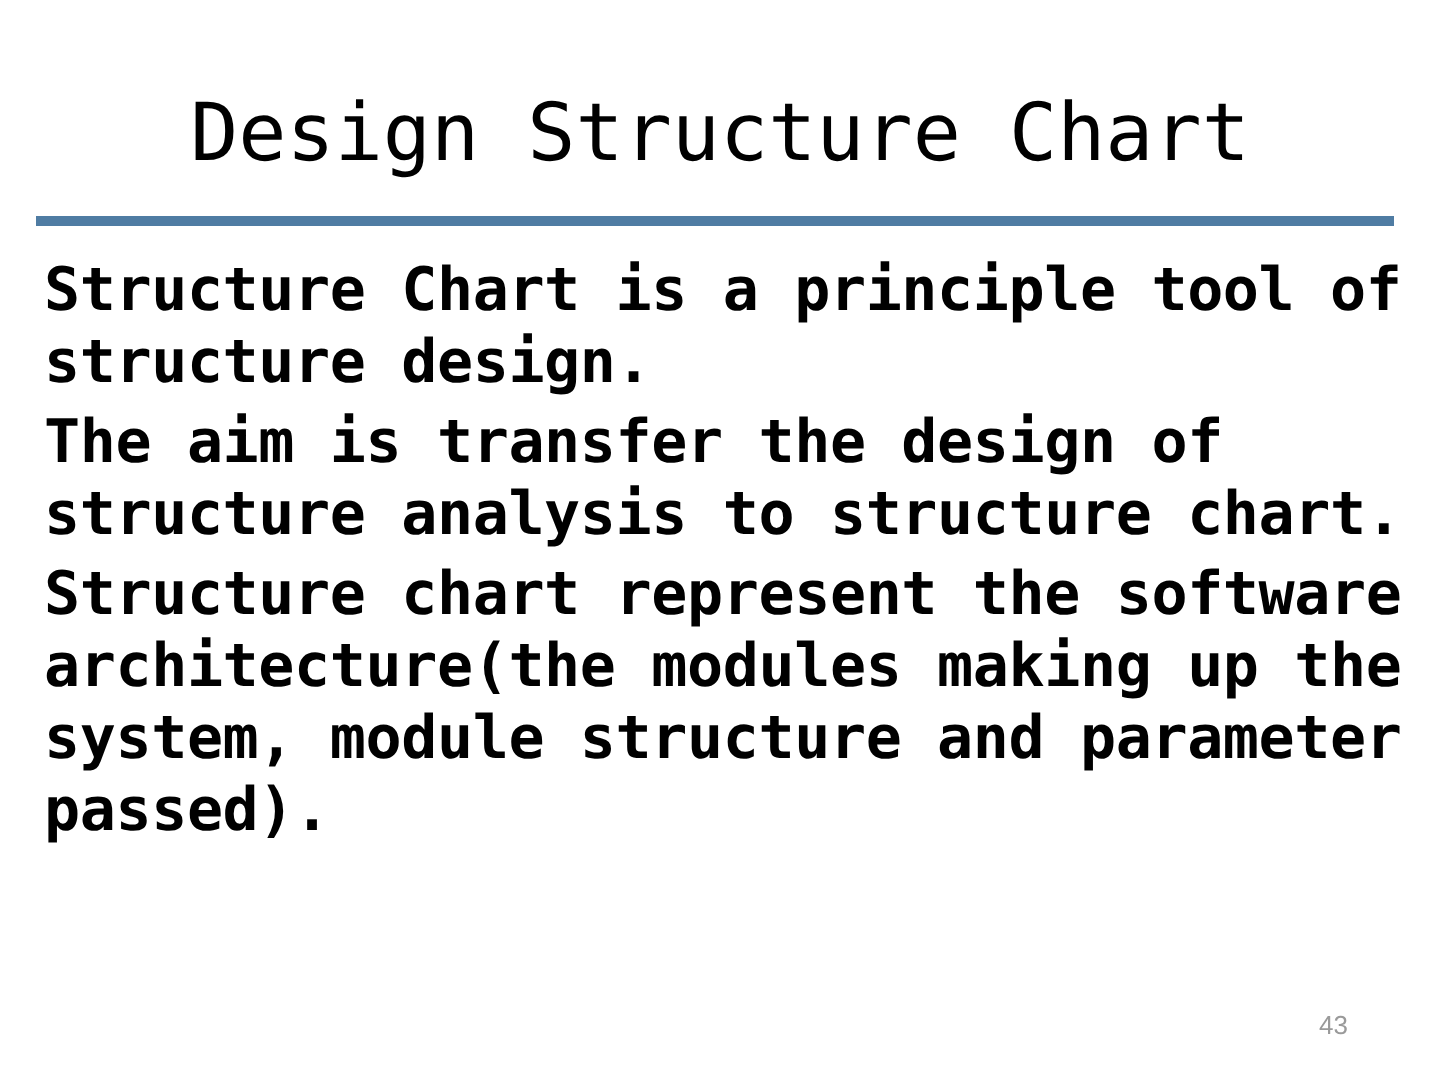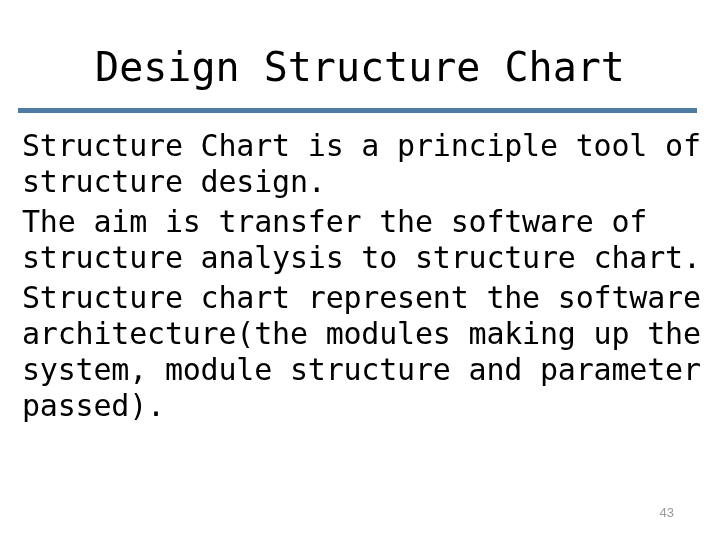--- a/index.html
+++ b/index.html
@@ -53,21 +53,21 @@
   .body-block {
     position: absolute;
     left: 22px;
     top: 128px;
     width: 680px;
   }
 
   .para {
     font-family: "DejaVu Sans Mono", monospace;
     font-size: 30px;
-    font-weight: 400;
+    font-weight: 700;
     line-height: 36px;
     color: #000000;
     margin: 0;
     white-space: pre-wrap;
     letter-spacing: -0.2px;
   }
 
   .para + .para {
     margin-top: 4px;
   }
@@ -89,21 +89,21 @@
 <div class="slide">
 
   <div class="slide-title">Design Structure Chart</div>
 
   <div class="title-rule"></div>
 
   <div class="body-block">
 
     <p class="para">Structure Chart is a principle tool of structure design.</p>
 
-    <p class="para">The aim is transfer the software of structure analysis to structure chart.</p>
+    <p class="para">The aim is transfer the design of structure analysis to structure chart.</p>
 
     <p class="para">Structure chart represent the software architecture(the modules making up the system, module structure and parameter passed).</p>
 
   </div>
 
   <div class="page-number">43</div>
 
 </div>
 
 </body></html>

